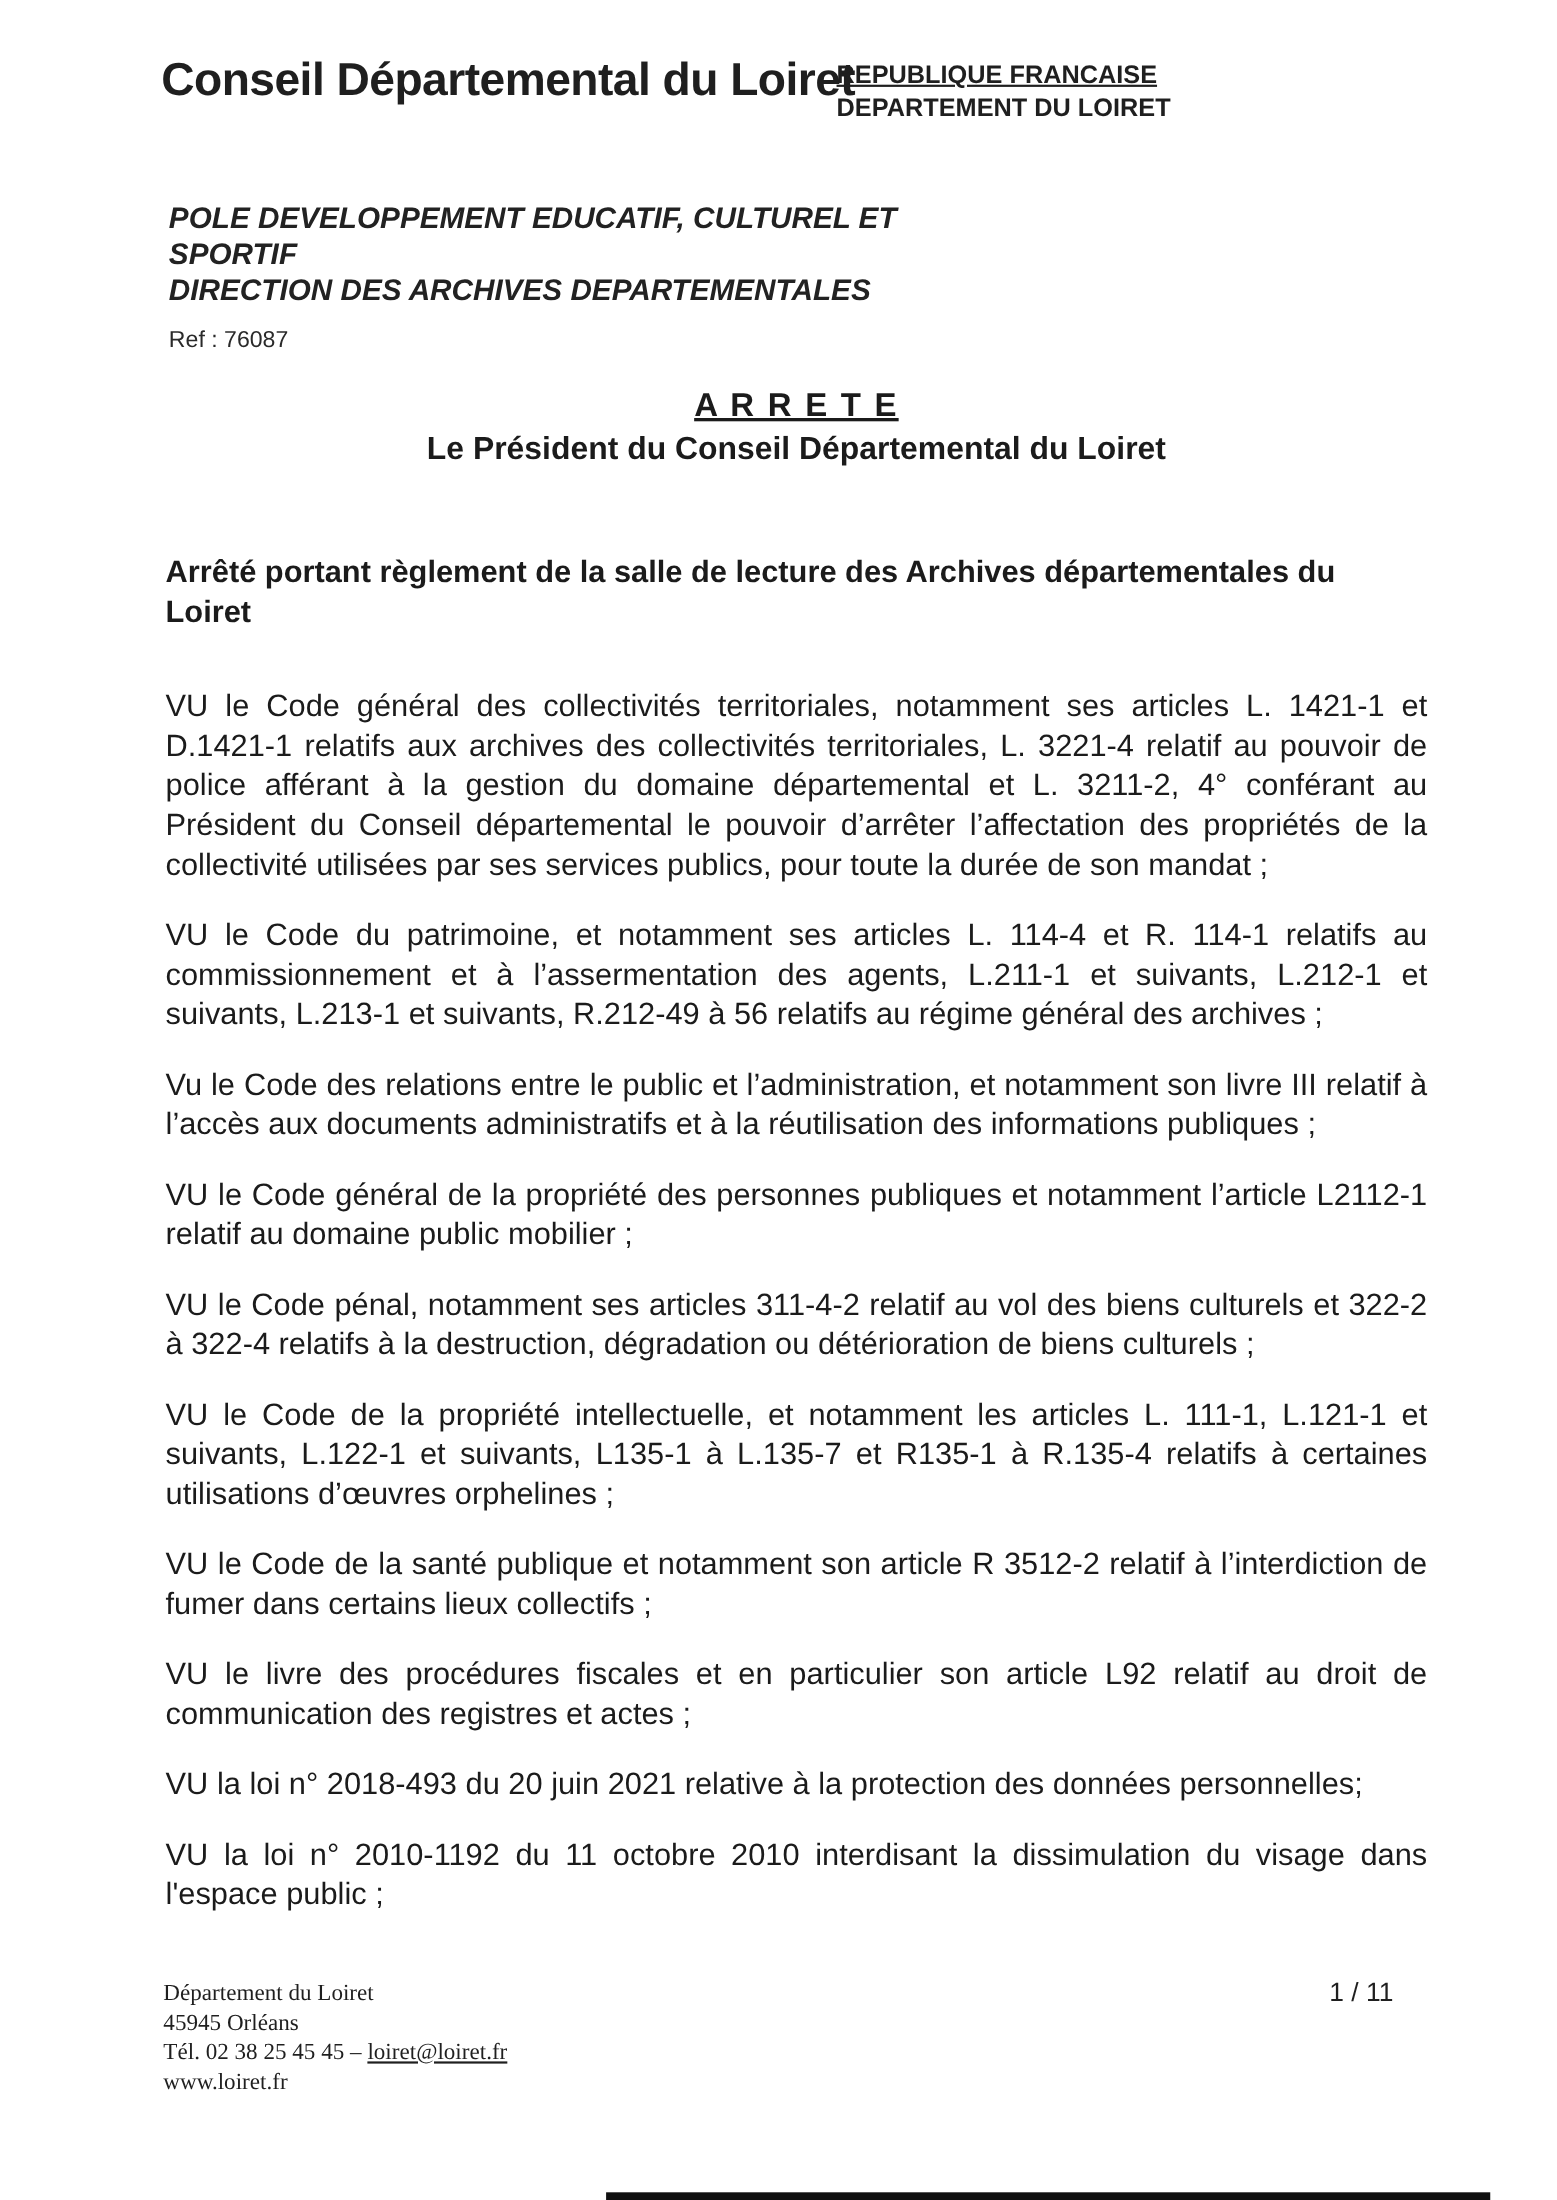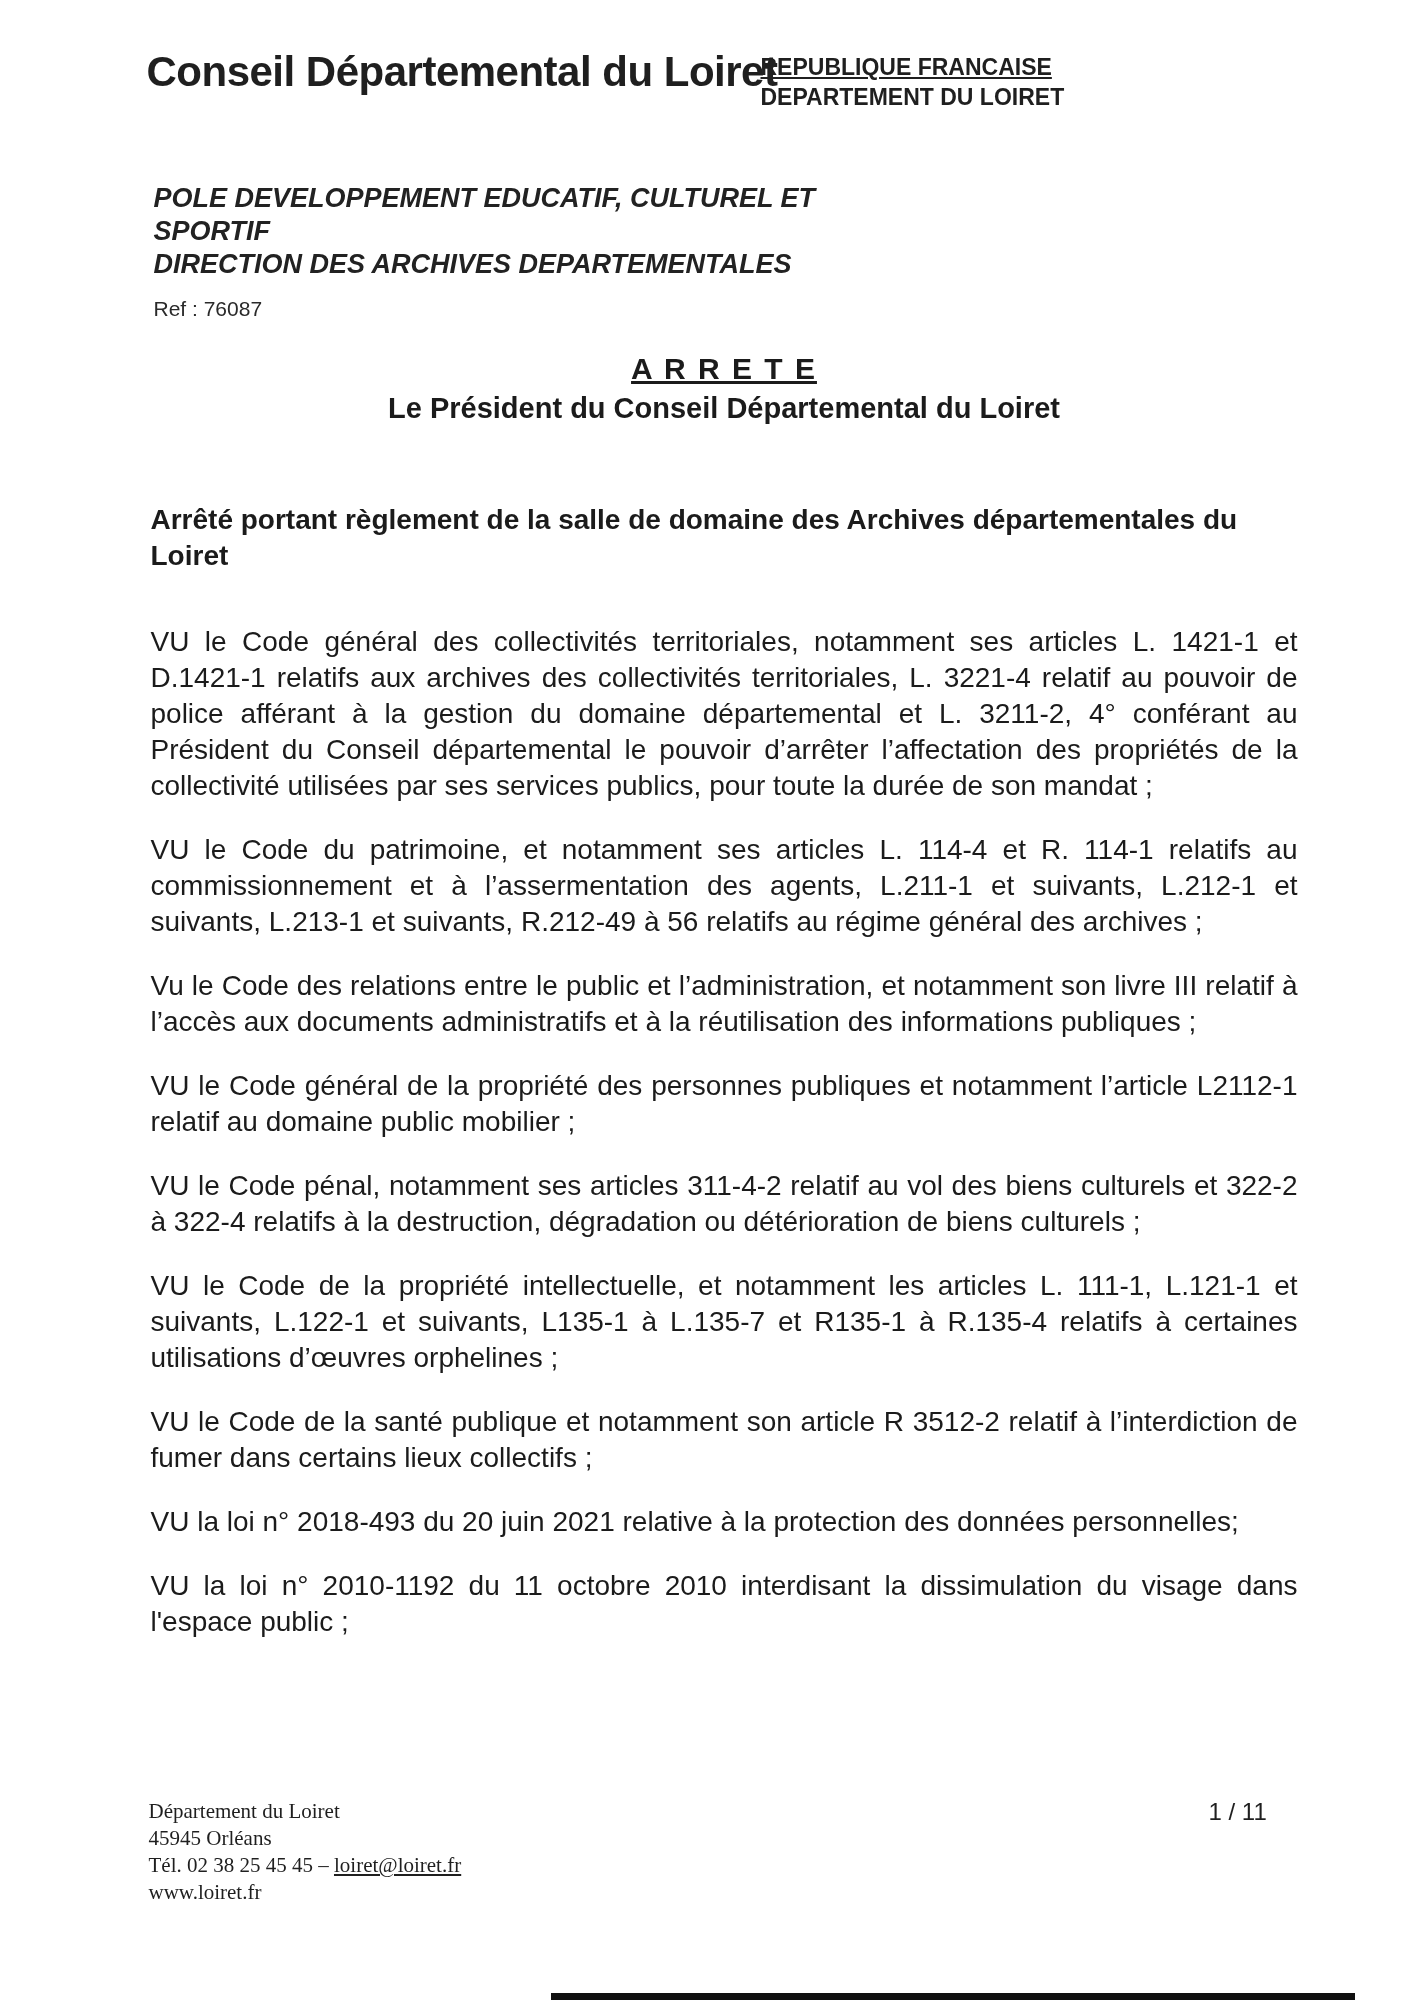--- a/index.html
+++ b/index.html
@@ -129,29 +129,30 @@
   </div>
 
   <div class="ref-label">Ref : 76087</div>
 
   <div class="decree-title">
     <span>A R R E T E</span>
   </div>
   <div class="decree-subtitle">Le Président du Conseil Départemental du Loiret</div>
 
   <div class="content">
-    <p class="subject">Arrêté portant règlement de la salle de domaine des Archives départementales du Loiret</p>
+    <p class="subject">Arrêté portant règlement de la salle de lecture des Archives départementales du Loiret</p>
     <div>
         <p class="body-para">VU le Code général des collectivités territoriales, notamment ses articles L. 1421-1 et D.1421-1 relatifs aux archives des collectivités territoriales, L. 3221-4 relatif au pouvoir de police afférant à la gestion du domaine départemental et L. 3211-2, 4° conférant au Président du Conseil départemental le pouvoir d’arrêter l’affectation des propriétés de la collectivité utilisées par ses services publics, pour toute la durée de son mandat ;</p>
         <p class="body-para">VU le Code du patrimoine, et notamment ses articles L. 114-4 et R. 114-1 relatifs au commissionnement et à l’assermentation des agents, L.211-1 et suivants, L.212-1 et suivants, L.213-1 et suivants, R.212-49 à 56 relatifs au régime général des archives ;</p>
         <p class="body-para">Vu le Code des relations entre le public et l’administration, et notamment son livre III relatif à l’accès aux documents administratifs et à la réutilisation des informations publiques ;</p>
         <p class="body-para">VU le Code général de la propriété des personnes publiques et notamment l’article L2112-1 relatif au domaine public mobilier ;</p>
         <p class="body-para">VU le Code pénal, notamment ses articles 311-4-2 relatif au vol des biens culturels et 322-2 à 322-4 relatifs à la destruction, dégradation ou détérioration de biens culturels ;</p>
         <p class="body-para">VU le Code de la propriété intellectuelle, et notamment les articles L. 111-1, L.121-1 et suivants, L.122-1 et suivants, L135-1 à L.135-7 et R135-1 à R.135-4 relatifs à certaines utilisations d’œuvres orphelines ;</p>
         <p class="body-para">VU le Code de la santé publique et notamment son article R 3512-2 relatif à l’interdiction de fumer dans certains lieux collectifs ;</p>
+        <p class="body-para">VU le livre des procédures fiscales et en particulier son article L92 relatif au droit de communication des registres et actes ;</p>
         <p class="body-para">VU la loi n° 2018-493 du 20 juin 2021 relative à la protection des données personnelles;</p>
         <p class="body-para">VU la loi n° 2010-1192 du 11 octobre 2010 interdisant la dissimulation du visage dans l'espace public ;</p>
       </div>
   </div>
 
   <div class="footer-block">
     <div>Département du Loiret</div>
     <div>45945 Orléans</div>
     <div><span>Tél. 02 38 25 45 45 – </span><span class="footer-email">loiret@loiret.fr</span></div>
     <div>www.loiret.fr</div>

